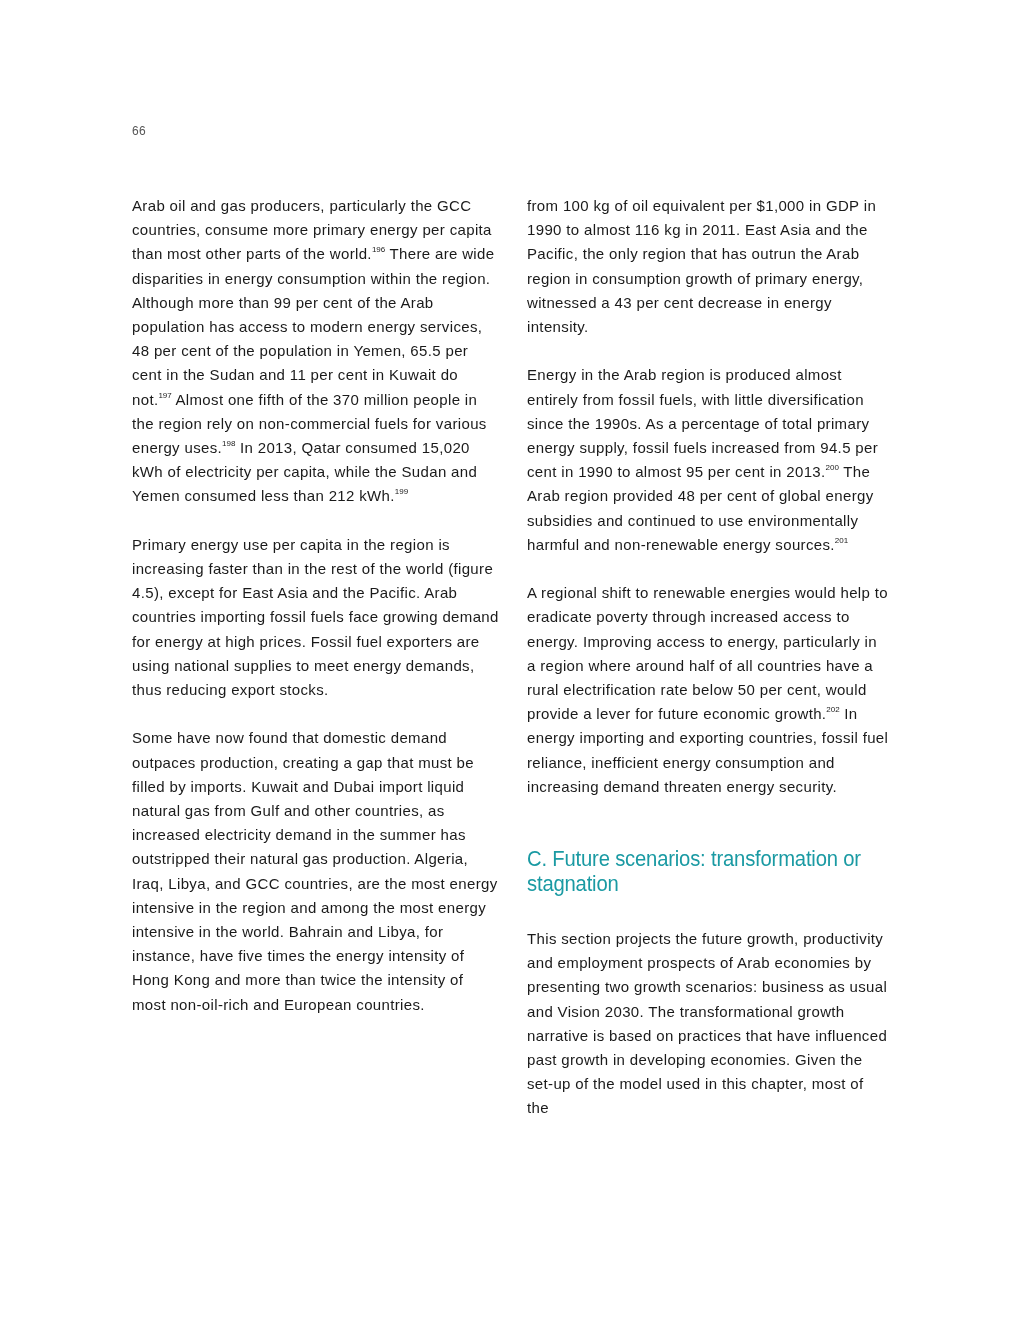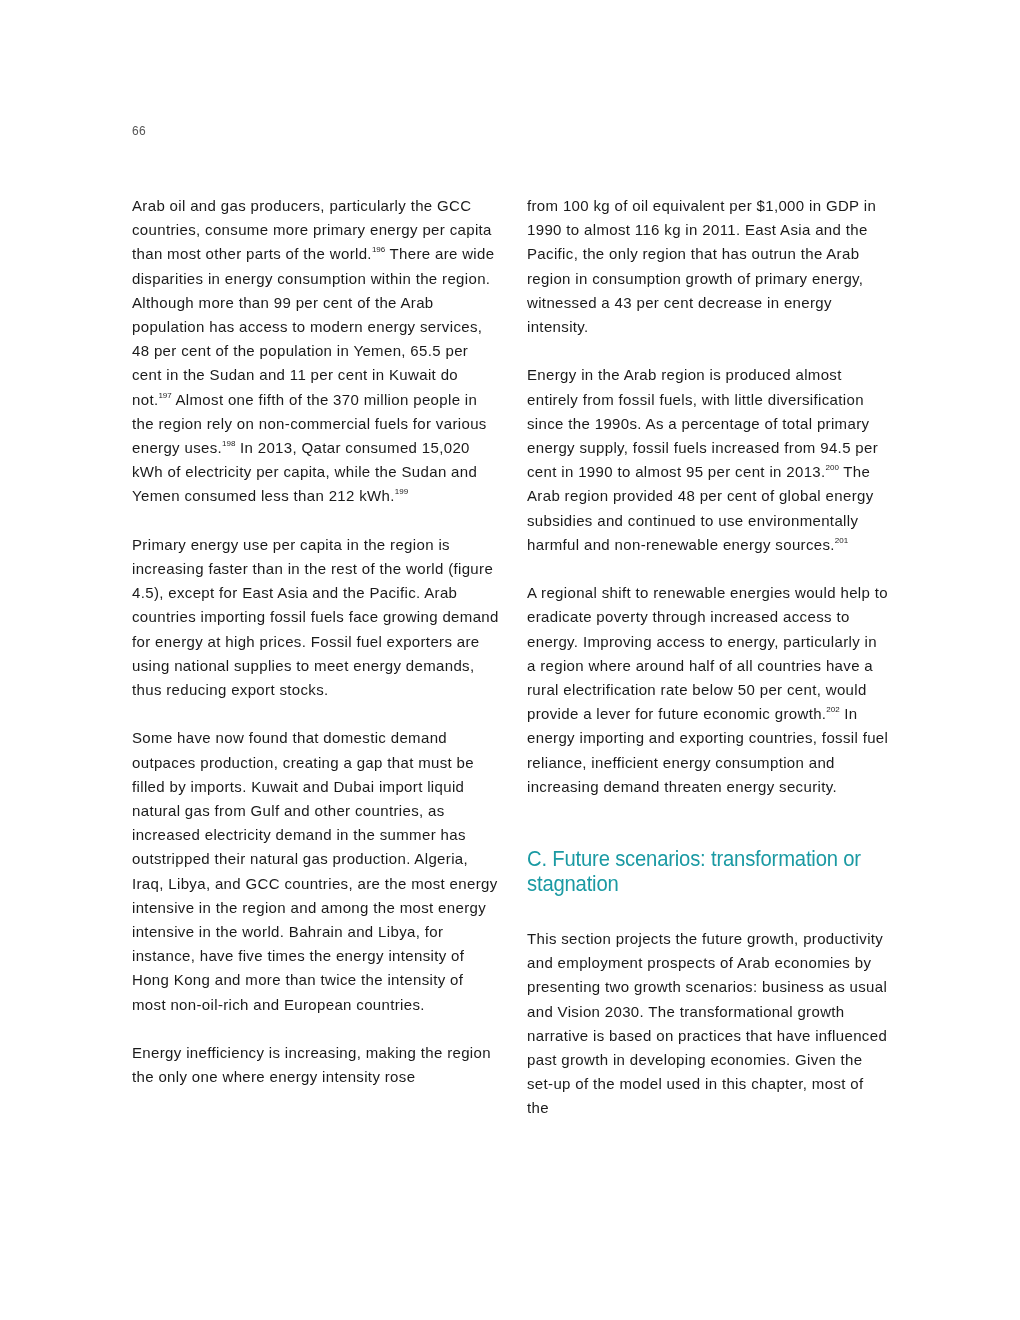--- a/index.html
+++ b/index.html
@@ -16,21 +16,20 @@
 </style>
 </head>
 <body>
 
 <div class="page-number">66</div>
 
 <div class="col col-left">
     <p class="para"><span>Arab oil and gas producers, particularly the GCC countries, consume more primary energy per capita than most other parts of the world.</span><sup>196</sup><span> There are wide disparities in energy consumption within the region. Although more than 99 per cent of the Arab population has access to modern energy services, 48 per cent of the population in Yemen, 65.5 per cent in the Sudan and 11 per cent in Kuwait do not.</span><sup>197</sup><span> Almost one fifth of the 370 million people in the region rely on non-commercial fuels for various energy uses.</span><sup>198</sup><span> In 2013, Qatar consumed 15,020 kWh of electricity per capita, while the Sudan and Yemen consumed less than 212 kWh.</span><sup>199</sup></p>
     <p class="para"><span>Primary energy use per capita in the region is increasing faster than in the rest of the world (figure 4.5), except for East Asia and the Pacific. Arab countries importing fossil fuels face growing demand for energy at high prices. Fossil fuel exporters are using national supplies to meet energy demands, thus reducing export stocks.</span></p>
     <p class="para"><span>Some have now found that domestic demand outpaces production, creating a gap that must be filled by imports. Kuwait and Dubai import liquid natural gas from Gulf and other countries, as increased electricity demand in the summer has outstripped their natural gas production. Algeria, Iraq, Libya, and GCC countries, are the most energy intensive in the region and among the most energy intensive in the world. Bahrain and Libya, for instance, have five times the energy intensity of Hong Kong and more than twice the intensity of most non-oil-rich and European countries.</span></p>
-    <p class="para"><span>Energy inefficiency is increasing, making the region the only one where energy intensity rose</span></p>
   </div>
 
 <div class="col col-right">
   <div>
       <p class="para"><span>from 100 kg of oil equivalent per $1,000 in GDP in 1990 to almost 116 kg in 2011. East Asia and the Pacific, the only region that has outrun the Arab region in consumption growth of primary energy, witnessed a 43 per cent decrease in energy intensity.</span></p>
       <p class="para"><span>Energy in the Arab region is produced almost entirely from fossil fuels, with little diversification since the 1990s. As a percentage of total primary energy supply, fossil fuels increased from 94.5 per cent in 1990 to almost 95 per cent in 2013.</span><sup>200</sup><span> The Arab region provided 48 per cent of global energy subsidies and continued to use environmentally harmful and non-renewable energy sources.</span><sup>201</sup></p>
       <p class="para"><span>A regional shift to renewable energies would help to eradicate poverty through increased access to energy. Improving access to energy, particularly in a region where around half of all countries have a rural electrification rate below 50 per cent, would provide a lever for future economic growth.</span><sup>202</sup><span> In energy importing and exporting countries, fossil fuel reliance, inefficient energy consumption and increasing demand threaten energy security.</span></p>
     </div>
   <h2 class="heading" style="color: rgb(26, 154, 163);">C. Future scenarios: transformation or stagnation</h2>
   <div>

